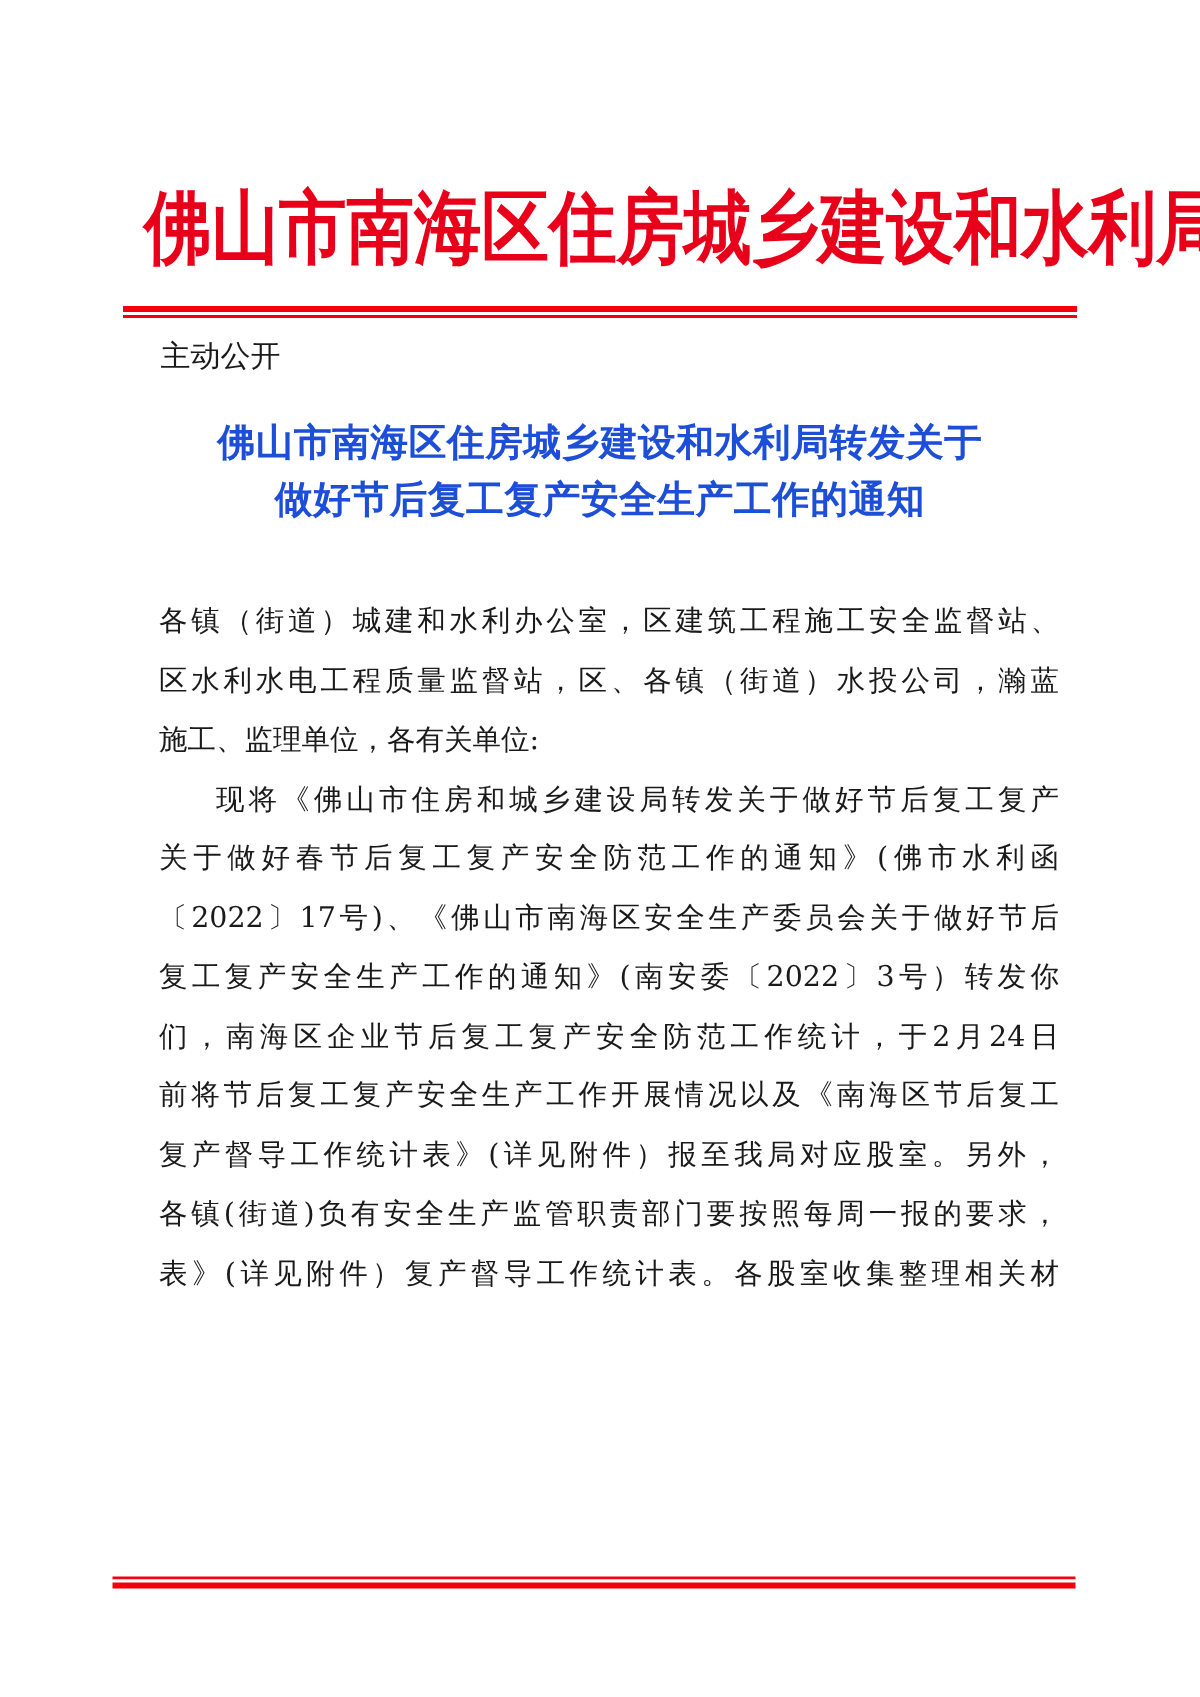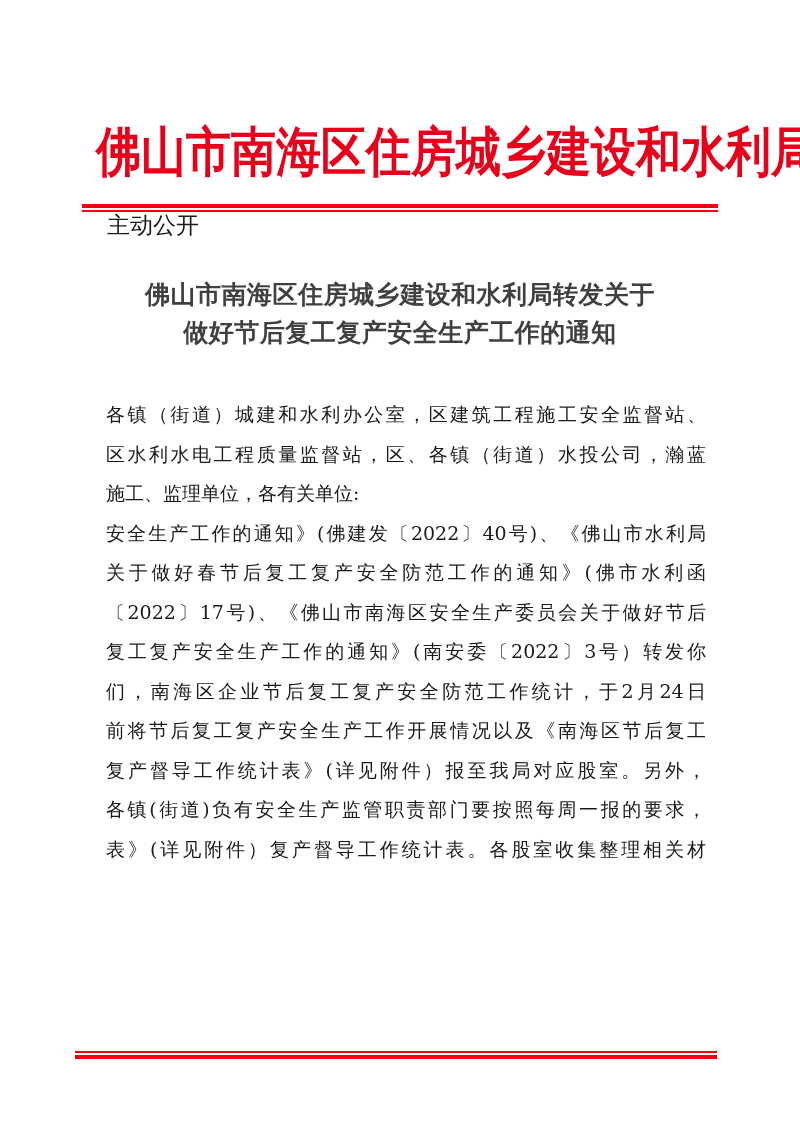--- a/index.html
+++ b/index.html
@@ -48,37 +48,37 @@
     .rule .thin {
       height: 2px;
       background: #f2000d;
     }
     .rule-top { top: 204px; }
     .rule-bottom { top: 1051px; left: 75px; width: 642px; }
 
     .disclosure {
       position: absolute;
       left: 107px;
-      top: 213px;
+      top: 225px;
       font-family: "DejaVu Sans", "Liberation Sans", sans-serif;
-      font-size: 23px;
+      font-size: 20px;
       line-height: 24px;
       color: #1a1a1a;
     }
     .doc-title {
       position: absolute;
       left: 90px;
       top: 276px;
       width: 620px;
       text-align: center;
       font-family: "DejaVu Serif", "Liberation Serif", serif;
       font-weight: bold;
       font-size: 25px;
       line-height: 38px;
-      color: #404040;
+      color: #1d4ed8;
       letter-spacing: 0.5px;
     }
     .doc-title div { white-space: nowrap; }
 
     .body-text {
       position: absolute;
       left: 106px;
       top: 395px;
       width: 600px;
       font-family: "DejaVu Serif", "Liberation Serif", serif;
@@ -117,21 +117,21 @@
   <div>做好节后复工复产安全生产工作的通知</div>
 </div>
 
 <div class="body-text">
   <div>
     <div class="line">各镇（街道）城建和水利办公室，区建筑工程施工安全监督站、</div>
     <div class="line">区水利水电工程质量监督站，区、各镇（街道）水投公司，瀚蓝</div>
     <div class="line last-line">施工、监理单位，各有关单位:</div>
   </div>
   <div>
-    <div class="line">安全生产工作的通知》(佛建发〔2022〕40号)、《佛山市水利局</div>
+    <div class="line indent">现将《佛山市住房和城乡建设局转发关于做好节后复工复产</div>
     <div class="line">关于做好春节后复工复产安全防范工作的通知》(佛市水利函</div>
     <div class="line">〔2022〕17号)、《佛山市南海区安全生产委员会关于做好节后</div>
     <div class="line">复工复产安全生产工作的通知》(南安委〔2022〕3号）转发你</div>
     <div class="line">们，南海区企业节后复工复产安全防范工作统计，于2月24日</div>
     <div class="line">前将节后复工复产安全生产工作开展情况以及《南海区节后复工</div>
     <div class="line">复产督导工作统计表》(详见附件）报至我局对应股室。另外，</div>
     <div class="line">各镇(街道)负有安全生产监管职责部门要按照每周一报的要求，</div>
     <div class="line">表》(详见附件）复产督导工作统计表。各股室收集整理相关材</div>
   </div>
 </div>

